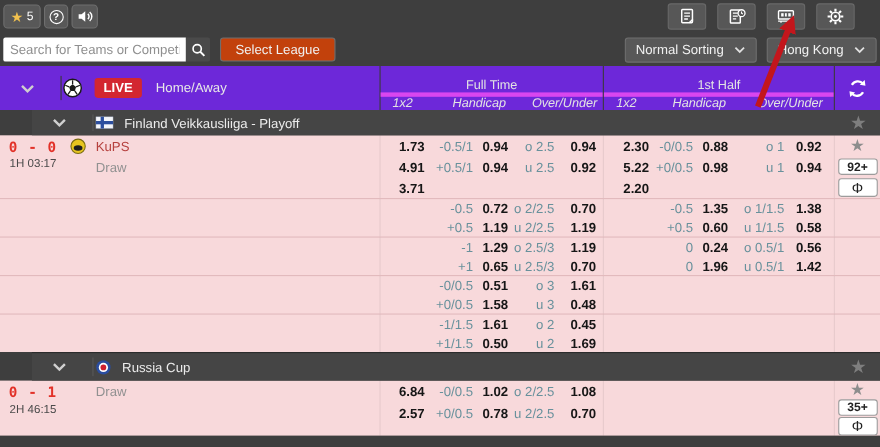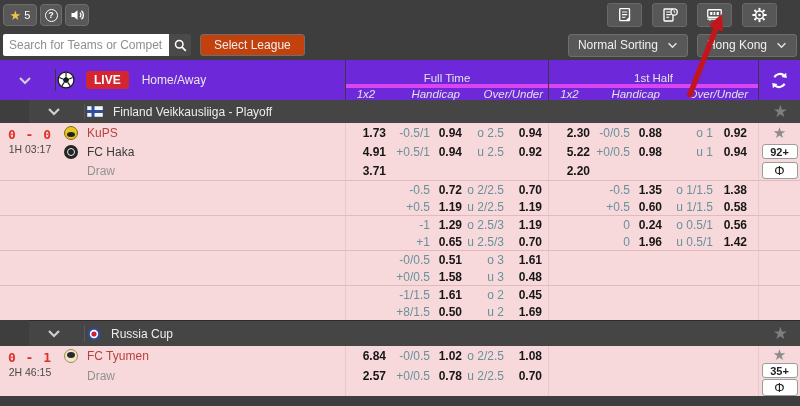--- a/index.html
+++ b/index.html
@@ -315,24 +315,20 @@
       <div class="col-score">
         <div class="score">0 - 0</div>
         <div class="clock">1H 03:17</div>
       </div>
       <div class="col-teams">
         <div class="trow">
           <span class="logo kups"></span>
           <span class="tname home">KuPS</span>
         </div>
         <div class="trow">
-          <span class="logo haka"></span>
-          <span class="tname">FC Haka</span>
-        </div>
-        <div class="trow">
           <span class="logo ph"></span>
           <span class="tname draw">Draw</span>
         </div>
       </div>
       <div class="col-odds ft">
         <div class="orow">
           <span class="c c1 x12">1.73</span>
           <span class="c c2 line">-0.5/1</span>
           <span class="c c3 odds">0.94</span>
           <span class="c c4 line">o 2.5</span>
@@ -512,21 +508,21 @@
               <span class="c c3"></span>
               <span class="c c4 line"></span>
               <span class="c c5"></span>
           </div>
           <div class="xact"></div>
         </div>
         <div class="xrow">
           <div class="xsp"></div>
           <div class="oset ft">
             <span class="c c1"></span>
-            <span class="c c2 line">+8/1.5</span>
+            <span class="c c2 line">+1/1.5</span>
             <span class="c c3 odds">0.50</span>
             <span class="c c4 line">u 2</span>
             <span class="c c5 odds">1.69</span>
           </div>
           <div class="oset hh">
             <span class="c c1"></span>
               <span class="c c2 line"></span>
               <span class="c c3"></span>
               <span class="c c4 line"></span>
               <span class="c c5"></span>
@@ -556,24 +552,20 @@
       <span class="league-star">★</span>
     </div>
 
     <div class="match">
       <div class="col-score">
         <div class="score">0 - 1</div>
         <div class="clock">2H 46:15</div>
       </div>
       <div class="col-teams">
         <div class="trow">
-          <span class="logo tyumen"></span>
-          <span class="tname home">FC Tyumen</span>
-        </div>
-        <div class="trow">
           <span class="logo ph"></span>
           <span class="tname draw">Draw</span>
         </div>
       </div>
       <div class="col-odds ft">
         <div class="orow">
           <span class="c c1 x12">6.84</span>
           <span class="c c2 line">-0/0.5</span>
           <span class="c c3 odds">1.02</span>
           <span class="c c4 line">o 2/2.5</span>

